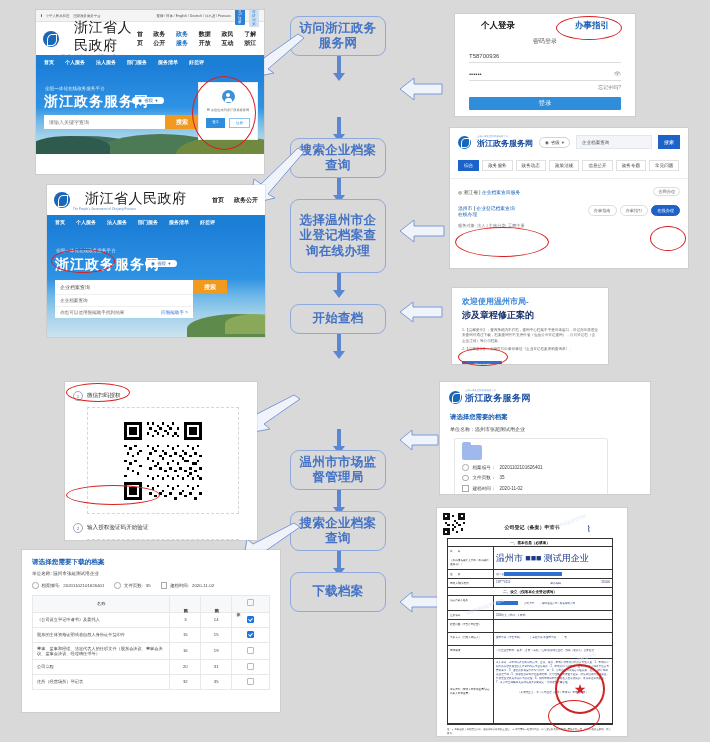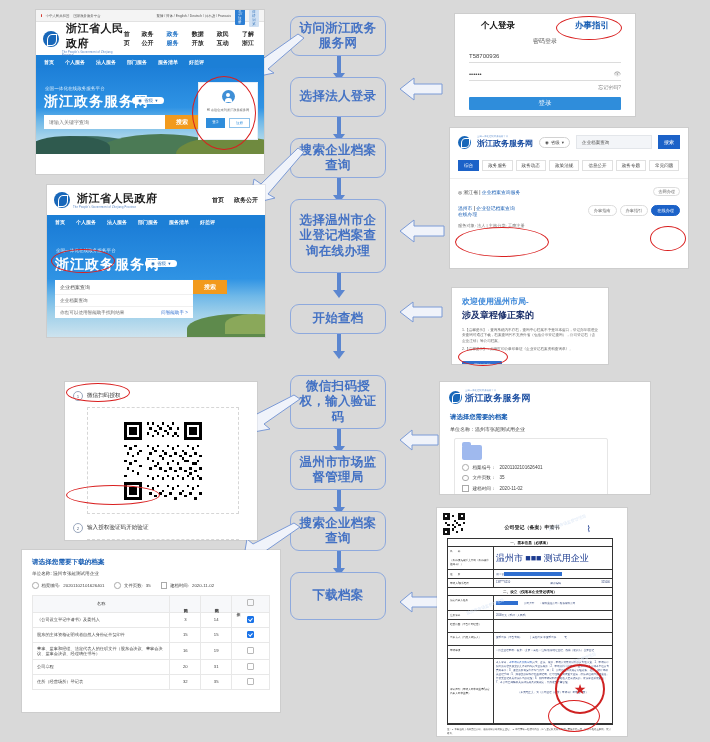--- a/index.html
+++ b/index.html
@@ -39,21 +39,21 @@
   .tinytext{font-size:3.4px;color:#555;white-space:nowrap;}
 
   
   .zjTopbar{height:11px;background:#f4f4f4;border-bottom:1px solid #e2e2e2;display:flex;align-items:center;padding:0 5px;gap:4px;}
   .zjTopbar .dotred{width:3px;height:3px;background:#d63a2f;border-radius:1px;}
   .zjbtn{font-size:3.4px;color:#fff;background:#2d7fd4;border-radius:1px;padding:1px 3px;}
   .zjbtn.alt{background:#cfe0f3;color:#2d6fb8;}
   .zjHead{height:33px;background:#fff;display:flex;align-items:center;padding:0 7px;}
   .zjLogo{width:16px;height:16px;border-radius:50%;background:#1867b9;position:relative;flex:0 0 auto;}
   .zjLogo:after{content:"";position:absolute;left:4px;top:3px;width:8px;height:10px;border:1.4px solid #fff;border-radius:50% 0 50% 0;}
-  .zjTitle{font-size:11px;font-weight:bold;color:#1a1a1a;margin-left:4px;letter-spacing:.5px;}
+  .zjTitle{font-size:14px;font-weight:normal;color:#1a1a1a;margin-left:12px;letter-spacing:.5px;}
   .zjSub{font-size:2.6px;color:#4b7cc0;letter-spacing:.2px;}
   .zjNav{margin-left:auto;display:flex;gap:10px;font-size:6px;color:#222;font-weight:bold;align-items:center;}
   .zjNav .on{color:#1b6fc4;}
   .zjBlueNav{height:13px;background:#1c7fd6;display:flex;align-items:center;gap:11px;padding:0 8px;font-size:5px;color:#fff;font-weight:bold;}
   .zjHero{height:86px;position:relative;background:linear-gradient(#1d7fd8 0%,#2f93e4 46%,#6fb8e8 62%,#9fd0ea 78%,#cfe4ef 100%);overflow:hidden;}
   .hill{position:absolute;border-radius:50% 50% 0 0;}
   .heroLabel{position:absolute;left:9px;top:18px;font-size:4.6px;color:#d9ecfb;}
   .heroTitle{position:absolute;left:8px;top:25px;font-size:14px;font-weight:bold;color:#fff;letter-spacing:1px;}
   .heroCity{position:absolute;left:96px;top:29px;background:#fff;border-radius:8px;padding:1px 6px;font-size:4.6px;color:#2b6fb5;display:flex;align-items:center;gap:2px;}
   .searchRow{position:absolute;left:8px;top:47px;display:flex;width:155px;height:14px;}
@@ -157,42 +157,36 @@
   <div class="vconn" style="top:170px;height:18px;"></div>
   <div class="vconn" style="top:265px;height:18px;"></div>
   <div class="vconn" style="top:326px;height:18px;"></div>
   <div class="vconn" style="top:421px;height:18px;"></div>
   <div class="vconn" style="top:482px;height:18px;"></div>
   <div class="vconn" style="top:543px;height:18px;"></div>
 
   <div class="flowbox" style="left:0;top:8px;width:96px;height:40px;">
       <span>访问浙江政务服务网</span>
     </div>
-  <div class="flowbox" style="left:0;top:69px;width:96px;height:40px;">
-      <span>选择法人登录</span>
-    </div>
   <div class="flowbox" style="left:0;top:130px;width:96px;height:40px;font-family:Liberation Serif, serif;">
       <span>搜索企业档案查询</span>
     </div>
   <div class="flowbox" style="left:0;top:191px;width:96px;height:74px;">
       <span>选择温州市企业登记档案查询在线办理</span>
     </div>
   <div class="flowbox" style="left:0;top:296px;width:96px;height:30px;">
       <span>开始查档</span>
     </div>
-  <div class="flowbox" style="left:0;top:367px;width:96px;height:54px;">
-      <span>微信扫码授权，输入验证码</span>
-    </div>
   <div class="flowbox" style="left:0;top:442px;width:96px;height:40px;">
       <span>温州市市场监督管理局</span>
     </div>
   <div class="flowbox" style="left:0;top:503px;width:96px;height:40px;">
       <span>搜索企业档案查询</span>
     </div>
-  <div class="flowbox" style="left:0;top:564px;width:96px;height:48px;">
+  <div class="flowbox" style="left:0;top:564px;width:96px;height:40px;">
       <span>下载档案</span>
     </div>
 </div>
 
 <div class="blockarrow" style="left:248px;top:36px;">
   <svg width="58" height="44" viewBox="0 0 58 44">
       <path d="M56 2 L20 33 L26 37 L2 42 L7 19 L13 24 L50 -2 Z" fill="#f0f3fa" stroke="#7b9ad6" stroke-width="1"></path>
     </svg>
 </div>
 <div class="blockarrow" style="left:398px;top:76px;">

